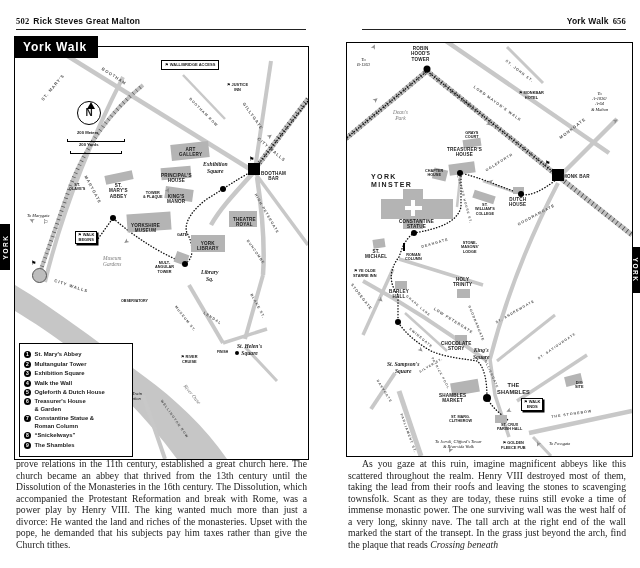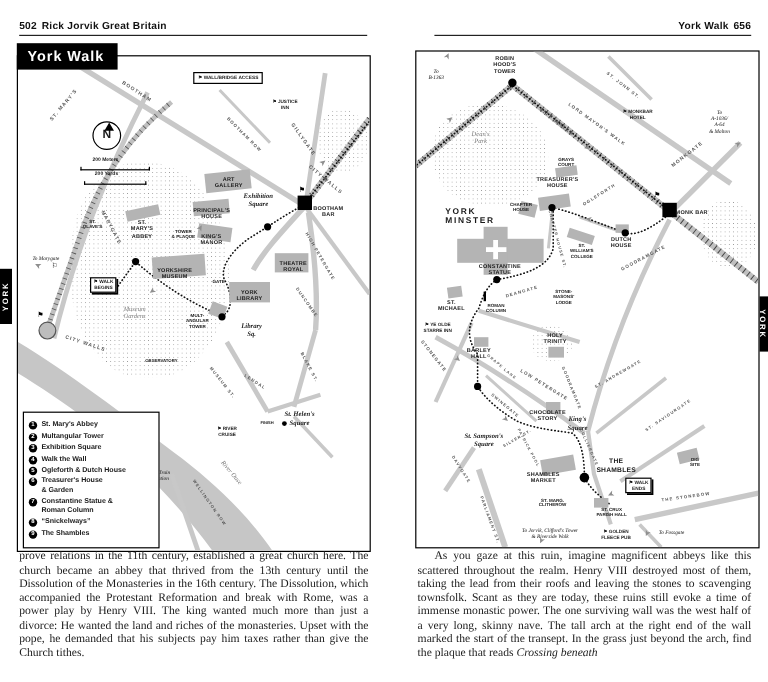--- a/index.html
+++ b/index.html
@@ -1,20 +1,20 @@
 <!DOCTYPE html>
 <html><head>
 <meta charset="utf-8">
 <style>
   html,body{margin:0;padding:0;background:#fff;}
   .spread{position:relative;width:640px;height:568px;background:#fff;overflow:hidden;
           font-family:"Liberation Sans",sans-serif;color:#1a1a1a;}
   
   .hdr{position:absolute;top:16px;font-size:8.5px;font-weight:bold;letter-spacing:.2px;color:#111;}
-  .hdr .pgnum{margin:0 4px;}
+  .hdr .pgnum{margin:0 4px;font-family:Liberation Serif, serif;}
   .rule{position:absolute;top:29px;height:1px;background:#222;}
   
   .tab{position:absolute;width:10px;height:46px;background:#000;overflow:hidden;}
   .tab span{position:absolute;left:50%;top:50%;transform:translate(-50%,-50%) rotate(-90deg);
             color:#fff;font-size:6.5px;font-weight:bold;letter-spacing:1.5px;white-space:nowrap;}
   .tab.right span{transform:translate(-50%,-50%) rotate(90deg);}
   
   .map{position:absolute;background:#fff;border:1px solid #000;overflow:hidden;}
   .map svg{position:absolute;left:0;top:0;z-index:1;}
   .map-title{position:absolute;left:14px;top:36px;background:#000;color:#fff;z-index:6;
@@ -60,21 +60,21 @@
   .body-text{position:absolute;font-family:"Liberation Serif",serif;font-size:9.7px;line-height:11.5px;
              text-align:justify;color:#1c1c1c;}
   .body-text.indent{text-indent:14px;}
   .ital{font-style:italic;}
 </style>
 </head>
 <body>
 
 <div class="spread">
 
-  <div class="hdr" style="left:16px;"><span class="pgnum" style="margin-left:0">502</span><span>Rick Jorvik Great Britain</span></div>
+  <div class="hdr" style="left:16px;"><span class="pgnum" style="margin-left:0">502</span><span>Rick Steves Great Malton</span></div>
   <div class="rule" style="left:16px;width:290px;"></div>
 
   <div class="hdr" style="right:14px;"><span>York Walk</span><span class="pgnum" style="margin-right:0">656</span></div>
   <div class="rule" style="left:362px;width:264px;"></div>
 
   <div class="tab" style="left:0;top:224px;">
       <span>YORK</span>
     </div>
   <div class="tab right" style="left:630px;top:247px;">
       <span>YORK</span>

